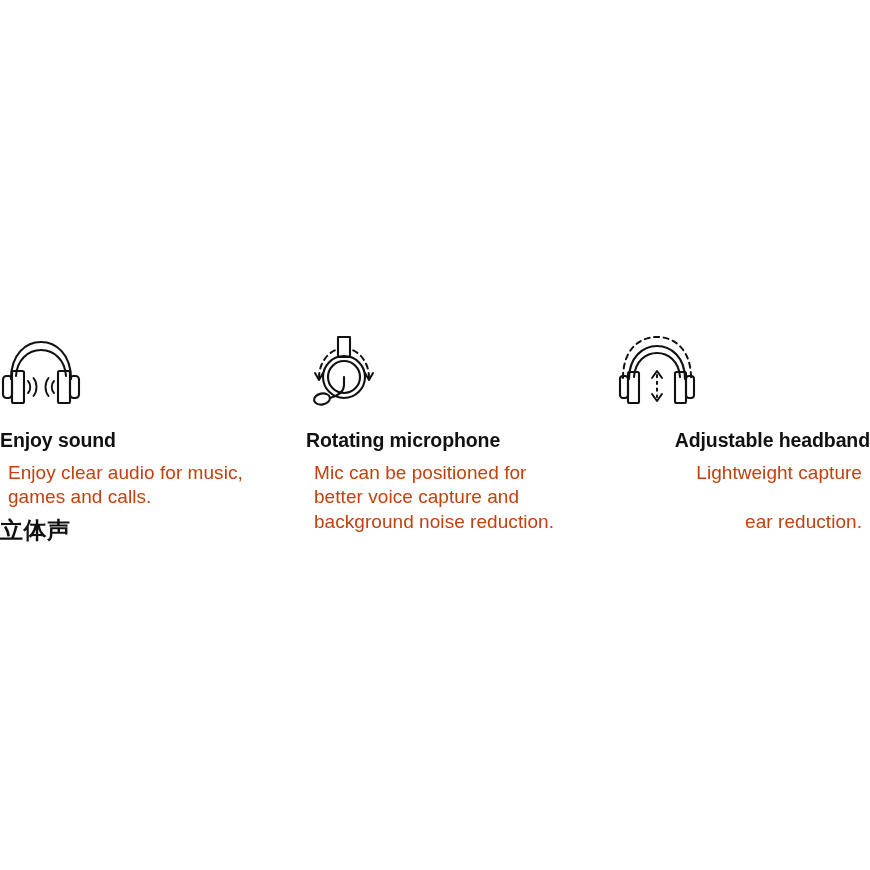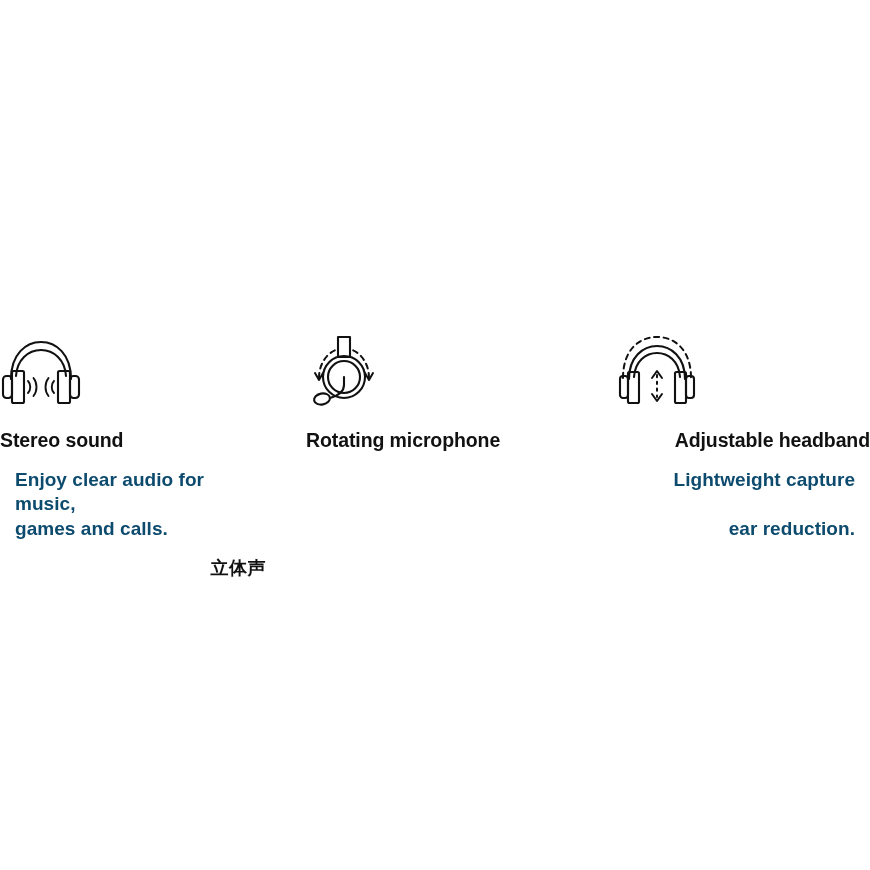--- a/index.html
+++ b/index.html
@@ -58,35 +58,34 @@
     font-weight: bold;
     line-height: 25px;
     letter-spacing: -0.1px;
     color: #111111;
     margin: 0 0 1px 0;
     white-space: nowrap;
   }
 
   .feature-body {
     font-size: 19px;
-    font-weight: bold;
+    font-weight: normal;
     line-height: 24.4px;
-    color: #0c4a6e;
-    margin: 15px;
+    color: #c2410c;
+    margin: 8px;
     letter-spacing: 0.05px;
   }
 
   .feature-body-cjk {
-    font-size: 18px;
+    font-size: 23px;
     font-weight: bold;
     line-height: 25px;
     color: #111111;
     margin: 0;
     letter-spacing: 0.5px;
-    text-align: right;
   }
 
   .col-3 .feature-body {
     white-space: nowrap;
   }
 </style>
 </head>
 <body>
 
 <div id="feature-board">
@@ -111,21 +110,21 @@
           <rect x="70" y="44" width="9" height="22" rx="3.5"></rect>
 
           <path d="M28 49 C31 52, 31 58, 28 61" stroke-width="1.9"></path>
           <path d="M33.5 46 C37.5 51, 37.5 59, 33.5 64" stroke-width="1.9"></path>
 
           <path d="M54 49 C51 52, 51 58, 54 61" stroke-width="1.9"></path>
           <path d="M48.5 46 C44.5 51, 44.5 59, 48.5 64" stroke-width="1.9"></path>
         </svg>
       </div>
 
-      <div class="feature-title">Stereo sound</div>
+      <div class="feature-title">Enjoy sound</div>
 
       <div class="feature-body">
         <span>Enjoy clear audio for music,</span><br>
         <span>games and calls.</span>
       </div>
 
       <div class="feature-body-cjk">立体声</div>
     </div>
 
     <div class="feature-col col-2">
@@ -148,20 +147,25 @@
           <path d="M59 41 L63 48 L67 41" stroke-width="2"></path>
 
           <path d="M38 45 L38 53 C38 60, 31 64, 24 66"></path>
 
           <ellipse cx="16" cy="67" rx="8" ry="5.5" transform="rotate(-11 16 67)"></ellipse>
         </svg>
       </div>
 
       <div class="feature-title">Rotating microphone</div>
 
+      <div class="feature-body">
+        <span>Mic can be positioned for</span><br>
+        <span>better voice capture and</span><br>
+        <span>background noise reduction.</span>
+      </div>
     </div>
 
     <div class="feature-col col-3">
 
       <div class="feature-icon">
         <svg width="82" height="76" viewBox="0 0 82 76" fill="none" stroke="#111111" stroke-width="2.1" stroke-linecap="round" stroke-linejoin="round">
 
           <path d="M7 46 C7 18, 23 5, 41 5 C59 5, 75 18, 75 46" stroke-dasharray="5 4.5" stroke-width="2"></path>
 
           <path d="M13 47 C13 25, 27 14, 41 14 C55 14, 69 25, 69 47"></path>

